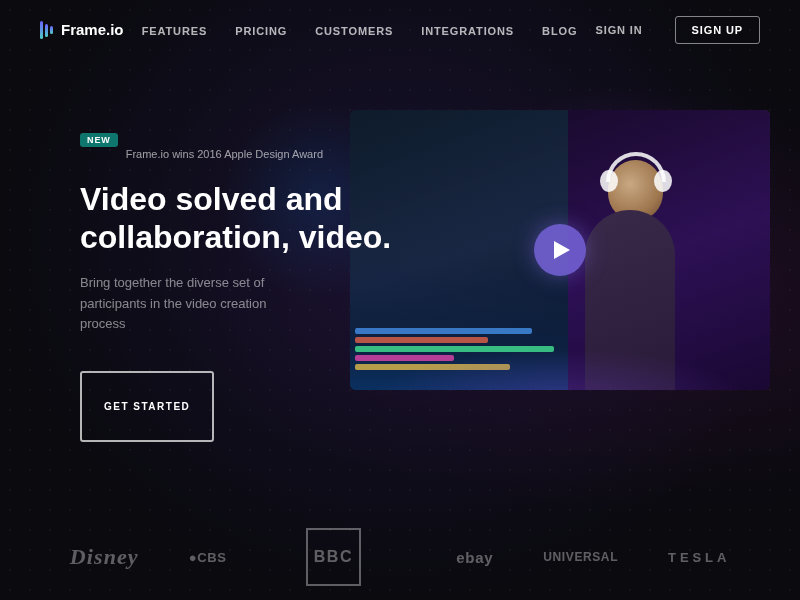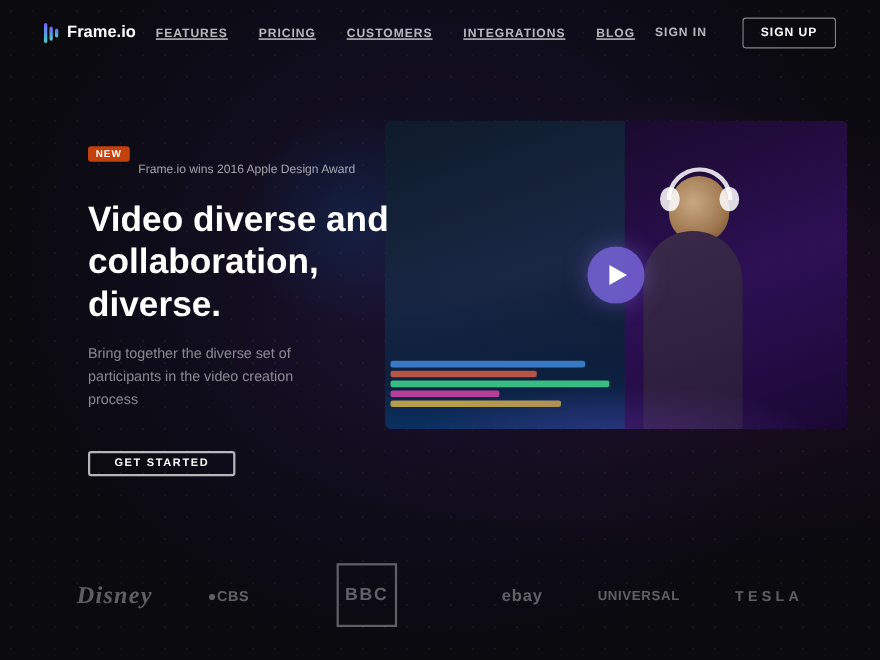--- a/index.html
+++ b/index.html
@@ -68,21 +68,20 @@
       width: 3px;
       border-radius: 2px;
       background: linear-gradient(to bottom, #6C63FF, #4ECDC4);
     }
 
     .nav-links {
       display: flex;
       align-items: center;
       gap: 28px;
       list-style: none;
-      text-decoration: underline;
     }
 
     .nav-links a {
       color: rgba(255,255,255,0.7);
       text-decoration: none;
       font-size: 11px;
       font-weight: 600;
       letter-spacing: 0.08em;
       text-transform: uppercase;
       transition: color 0.2s;
@@ -135,21 +134,21 @@
     }
 
     .new-badge {
       display: inline-flex;
       align-items: center;
       gap: 8px;
       margin-bottom: 20px;
     }
 
     .badge-label {
-      background: #c2410c;
+      background: #0f766e;
       color: #fff;
       font-size: 9px;
       font-weight: 700;
       letter-spacing: 0.1em;
       text-transform: uppercase;
       padding: 2px 7px;
       border-radius: 3px;
     }
 
     .badge-text {
@@ -175,21 +174,21 @@
     }
 
     .btn-get-started {
       background: transparent;
       border: 2px solid rgba(255,255,255,0.7);
       color: #fff;
       font-size: 10px;
       font-weight: 700;
       letter-spacing: 0.15em;
       text-transform: uppercase;
-      padding: 4px 22px;
+      padding: 28px 22px;
       border-radius: 3px;
       cursor: pointer;
     }
 
     
     .video-wrapper {
       position: absolute;
       right: 30px;
       top: 50px;
       width: 420px;
@@ -360,21 +359,21 @@
       transform: translateX(-50%);
       width: 380px;
       height: 100px;
       background: radial-gradient(ellipse, rgba(100,60,180,0.4) 0%, transparent 70%);
       pointer-events: none;
     }
 
     
     .brands-section {
       position: absolute;
-      bottom: 30px;
+      bottom: 14px;
       left: 0;
       right: 0;
       z-index: 10;
       display: flex;
       align-items: center;
       justify-content: center;
       gap: 50px;
       padding: 0 80px;
     }
 
@@ -453,22 +452,22 @@
 </nav>
 
 <div class="hero">
   <div class="hero-content">
     <div class="new-badge">
       <span class="badge-label">New</span>
       <span class="badge-text">Frame.io wins 2016 Apple Design Award</span>
     </div>
 
     <h1 class="hero-title">
-      <span>Video diverse and</span><br>
-      <span>collaboration, diverse.</span>
+      <span>Video solved and</span><br>
+      <span>collaboration, video.</span>
     </h1>
 
     <p class="hero-subtitle">Bring together the diverse set of participants in the video creation process</p>
 
     <button class="btn-get-started">Get Started</button>
   </div>
 
   <div class="video-wrapper">
     <div class="video-mock">
 

